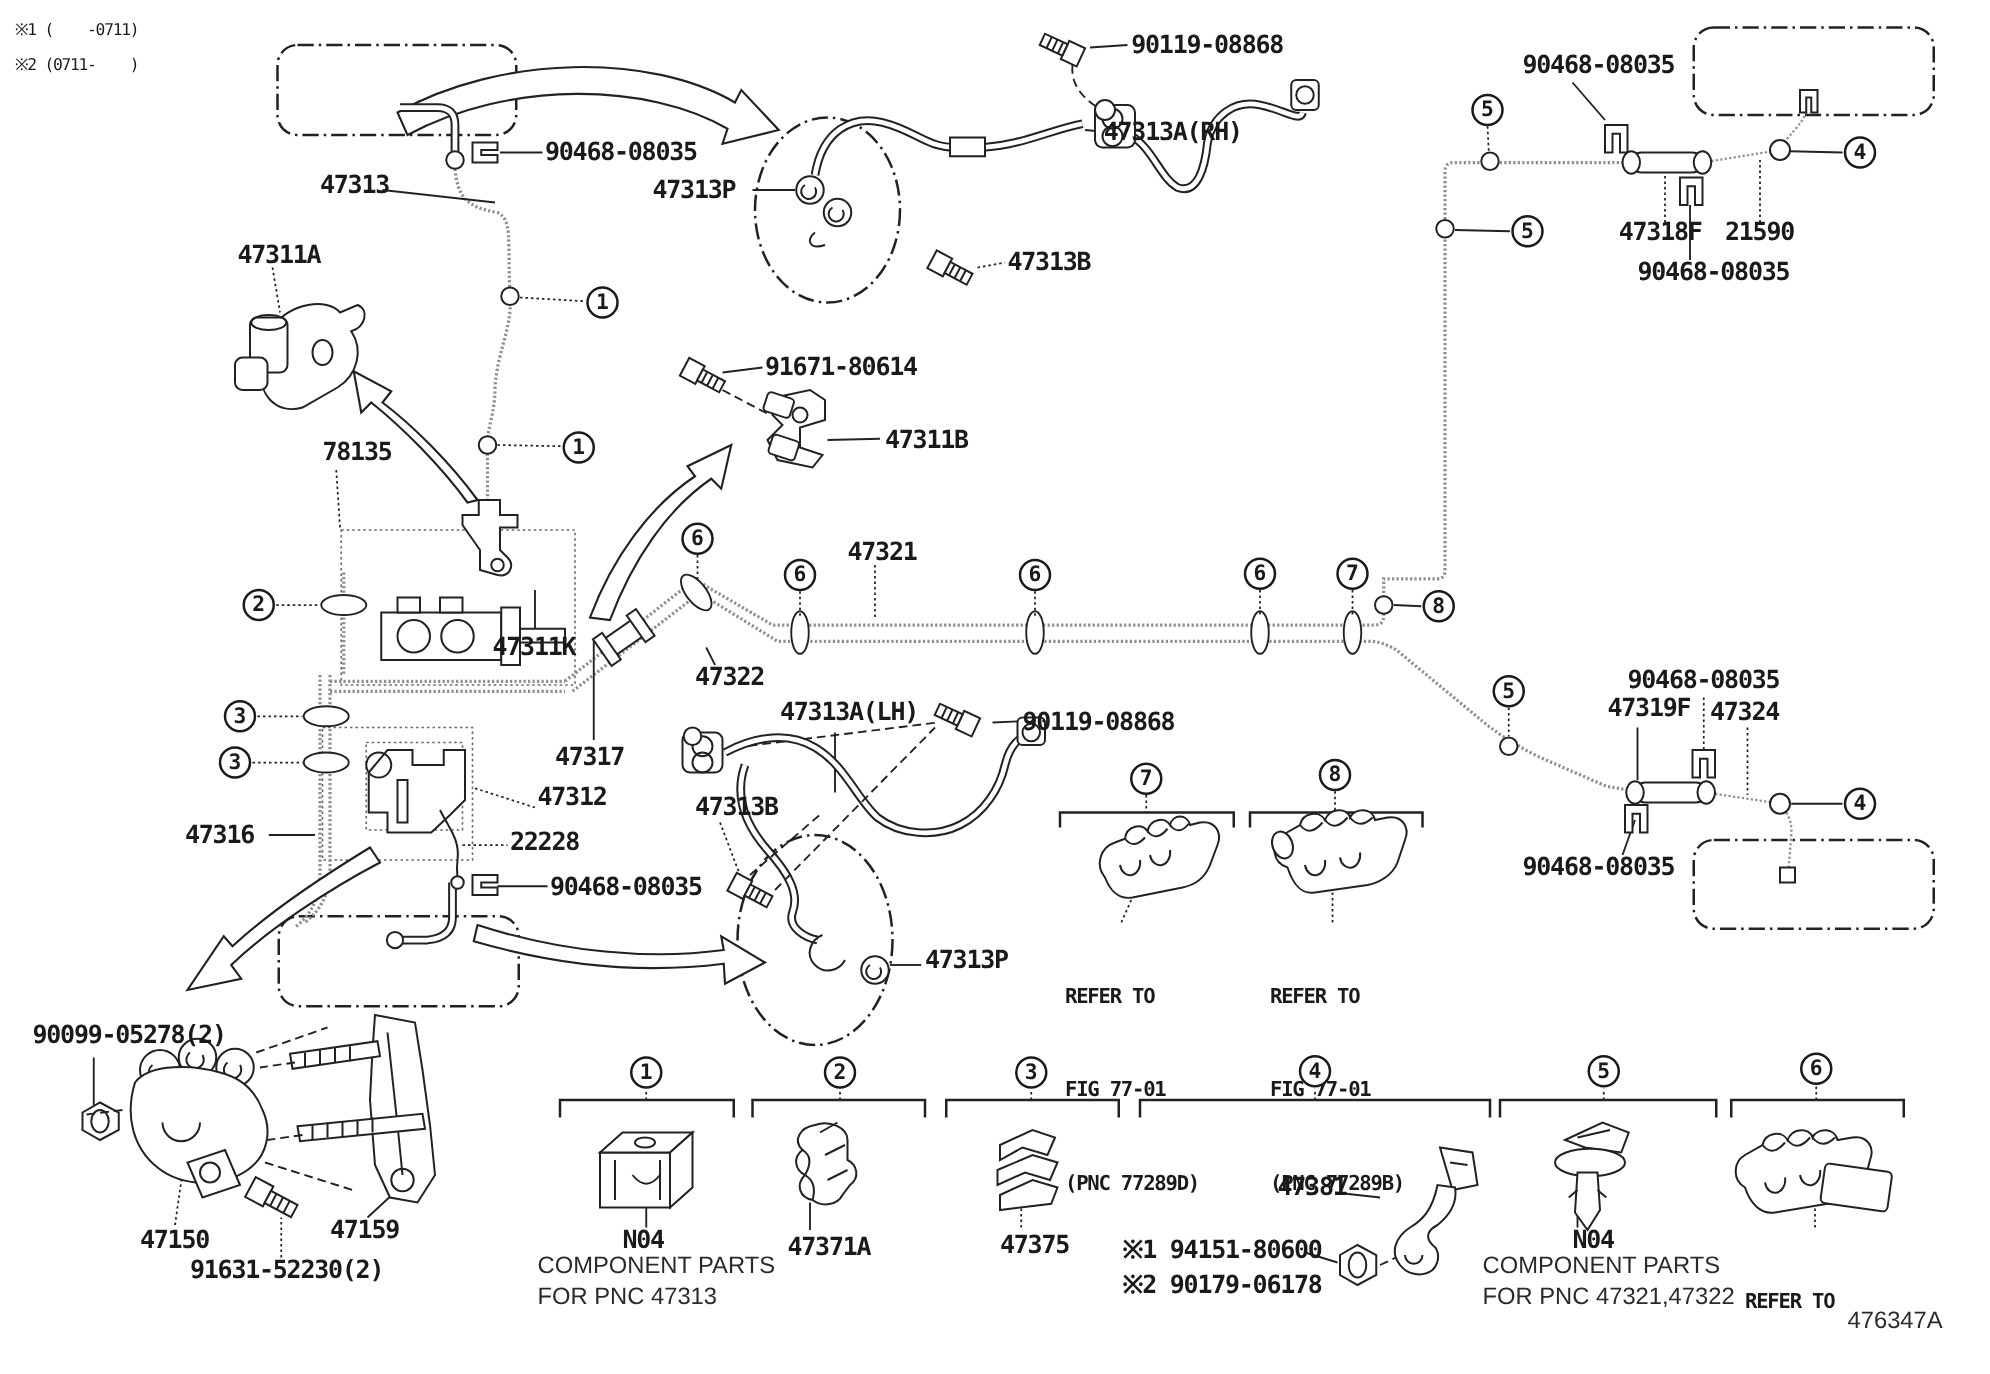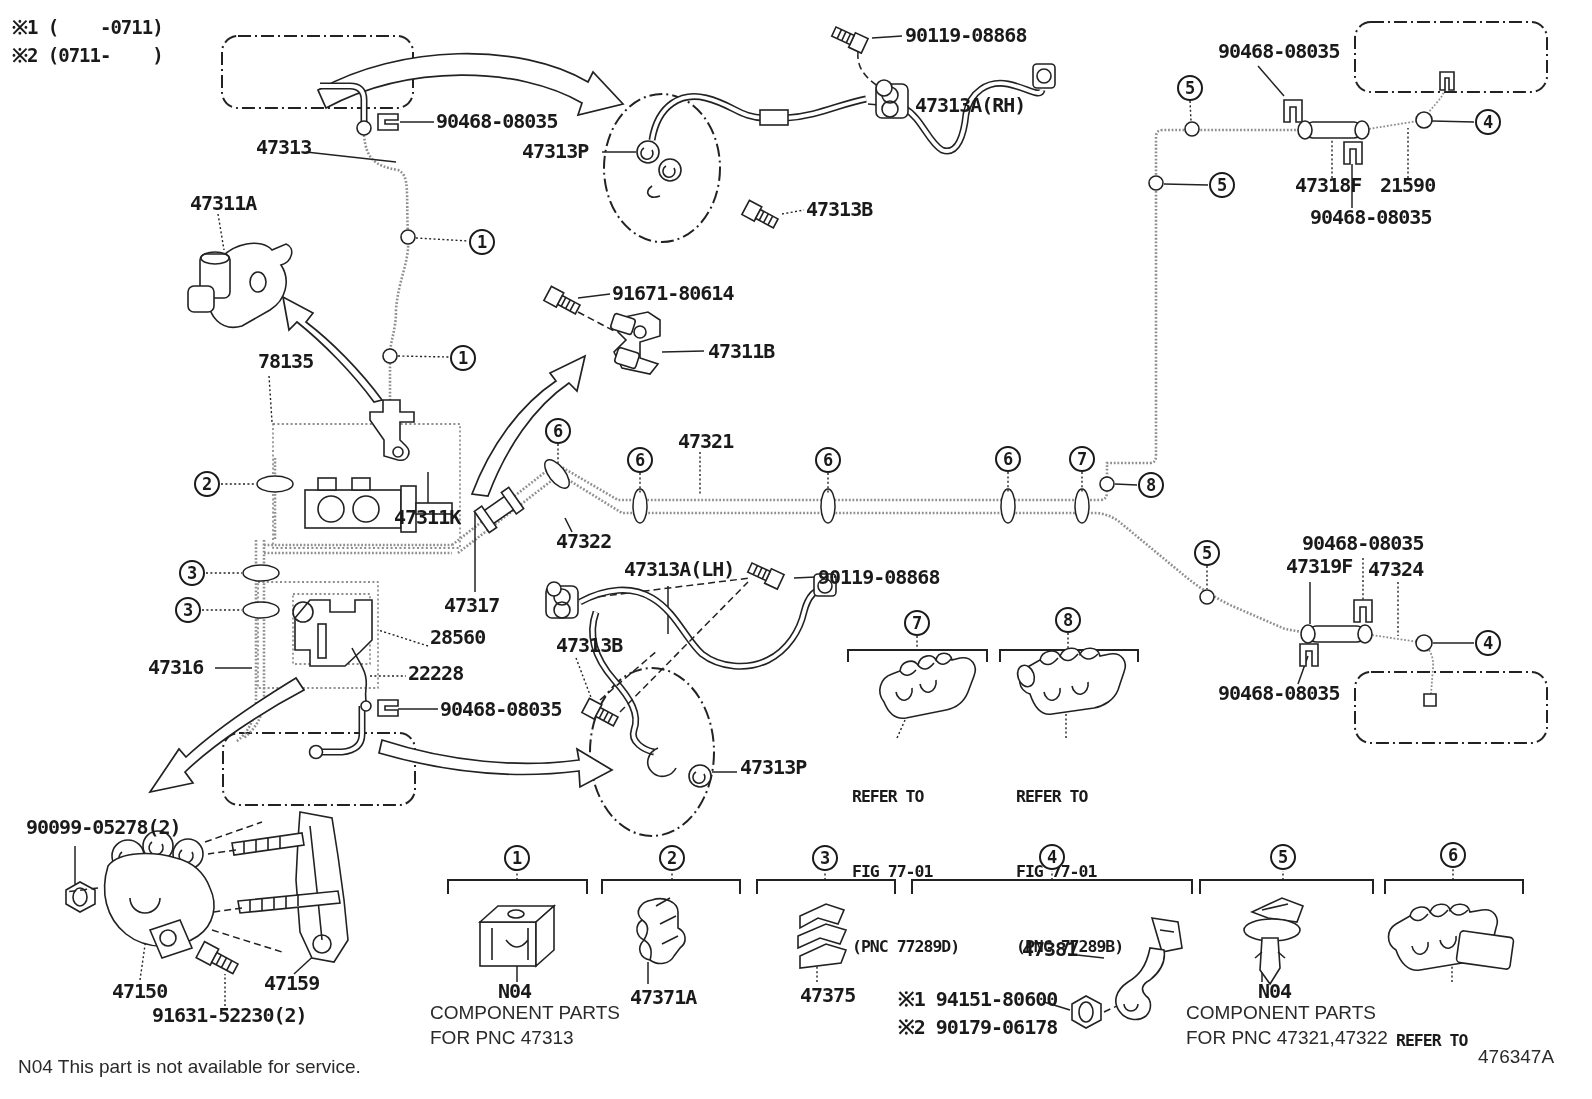--- a/index.html
+++ b/index.html
@@ -1,20 +1,20 @@
 <!DOCTYPE html>
 <html><head>
 <meta charset="utf-8">
 <style>
   html,body{margin:0;padding:0;background:#fff;}
   #stage{position:relative;width:1592px;height:1099px;background:#ffffff;overflow:hidden;
          font-family:"DejaVu Sans Mono",monospace;color:#1a1a1a;}
   svg{position:absolute;left:0;top:0;}
   .lbl{position:absolute;white-space:pre;font-weight:bold;font-size:20px;letter-spacing:-1px;line-height:22px;}
-  .note{position:absolute;white-space:pre;font-weight:bold;font-size:19px;letter-spacing:-1px;}
+  .note{position:absolute;white-space:pre;font-weight:normal;font-size:13px;letter-spacing:-1px;}
   .pns{position:absolute;white-space:pre;font-weight:bold;font-size:16.5px;letter-spacing:-1px;line-height:25px;}
   .sans{position:absolute;white-space:pre;font-family:"Liberation Sans",sans-serif;font-weight:normal;
         font-size:19px;letter-spacing:0;color:#2a2a2a;}
   .callout{position:absolute;width:26px;height:26px;border:2px solid #1a1a1a;border-radius:50%;
            background:#fff;display:flex;align-items:center;justify-content:center;
            font-size:17px;font-weight:bold;box-sizing:border-box;}
   .ln{stroke:#222;stroke-width:1.5;fill:none}
   .ln2{stroke:#222;stroke-width:2;fill:none}
   .dot{stroke:#222;stroke-width:1.4;fill:none;stroke-dasharray:2 2.4}
   .dsh{stroke:#222;stroke-width:1.5;fill:none;stroke-dasharray:7 4}
@@ -414,37 +414,37 @@
 
 </svg>
 
 <div class="note" style="left:12px;top:14px">※1 (    -0711)</div>
 <div class="note" style="left:12px;top:42px">※2 (0711-    )</div>
 
 <div class="lbl" style="left:436px;top:110px">90468-08035</div>
 <div class="lbl" style="left:256px;top:136px">47313</div>
 <div class="lbl" style="left:190px;top:192px">47311A</div>
 <div class="lbl" style="left:905px;top:24px">90119-08868</div>
-<div class="lbl" style="left:915px;top:94px">47313A(RH)</div>
+<div class="lbl" style="left:883px;top:94px">47313A(RH)</div>
 <div class="lbl" style="left:522px;top:140px">47313P</div>
 <div class="lbl" style="left:806px;top:198px">47313B</div>
 <div class="lbl" style="left:1218px;top:40px">90468-08035</div>
 <div class="lbl" style="left:1295px;top:174px">47318F</div>
 <div class="lbl" style="left:1380px;top:174px">21590</div>
 <div class="lbl" style="left:1310px;top:206px">90468-08035</div>
 <div class="lbl" style="left:612px;top:282px">91671-80614</div>
 <div class="lbl" style="left:708px;top:340px">47311B</div>
 <div class="lbl" style="left:258px;top:350px">78135</div>
 <div class="lbl" style="left:678px;top:430px">47321</div>
 <div class="lbl" style="left:394px;top:506px">47311K</div>
 <div class="lbl" style="left:556px;top:530px">47322</div>
 <div class="lbl" style="left:444px;top:594px">47317</div>
 <div class="lbl" style="left:624px;top:558px">47313A(LH)</div>
 <div class="lbl" style="left:818px;top:566px">90119-08868</div>
-<div class="lbl" style="left:430px;top:626px">28560</div>
+<div class="lbl" style="left:430px;top:626px">47312</div>
 <div class="lbl" style="left:556px;top:634px">47313B</div>
 <div class="lbl" style="left:148px;top:656px">47316</div>
 <div class="lbl" style="left:408px;top:662px">22228</div>
 <div class="lbl" style="left:440px;top:698px">90468-08035</div>
 <div class="lbl" style="left:740px;top:756px">47313P</div>
 <div class="lbl" style="left:1302px;top:532px">90468-08035</div>
 <div class="lbl" style="left:1286px;top:555px">47319F</div>
 <div class="lbl" style="left:1368px;top:558px">47324</div>
 <div class="lbl" style="left:1218px;top:682px">90468-08035</div>
 <div class="lbl" style="left:26px;top:816px">90099-05278(2)</div>
@@ -473,21 +473,20 @@
   
 </div>
 
 <div class="lbl" style="left:498px;top:980px">N04</div>
 <div class="sans" style="left:430px;top:1002px">COMPONENT PARTS</div>
 <div class="sans" style="left:430px;top:1027px">FOR PNC 47313</div>
 <div class="lbl" style="left:1258px;top:980px">N04</div>
 <div class="sans" style="left:1186px;top:1002px">COMPONENT PARTS</div>
 <div class="sans" style="left:1186px;top:1027px">FOR PNC 47321,47322</div>
 
-<div class="sans" style="left:18px;top:1056px">N04 This part is not available for service.</div>
 <div class="sans" style="left:1478px;top:1046px">476347A</div>
 
 <div class="callout" style="left:469px;top:229px">
       <span>1</span>
     </div>
 <div class="callout" style="left:450px;top:345px">
       <span>1</span>
     </div>
 <div class="callout" style="left:194px;top:471px">
       <span>2</span>

